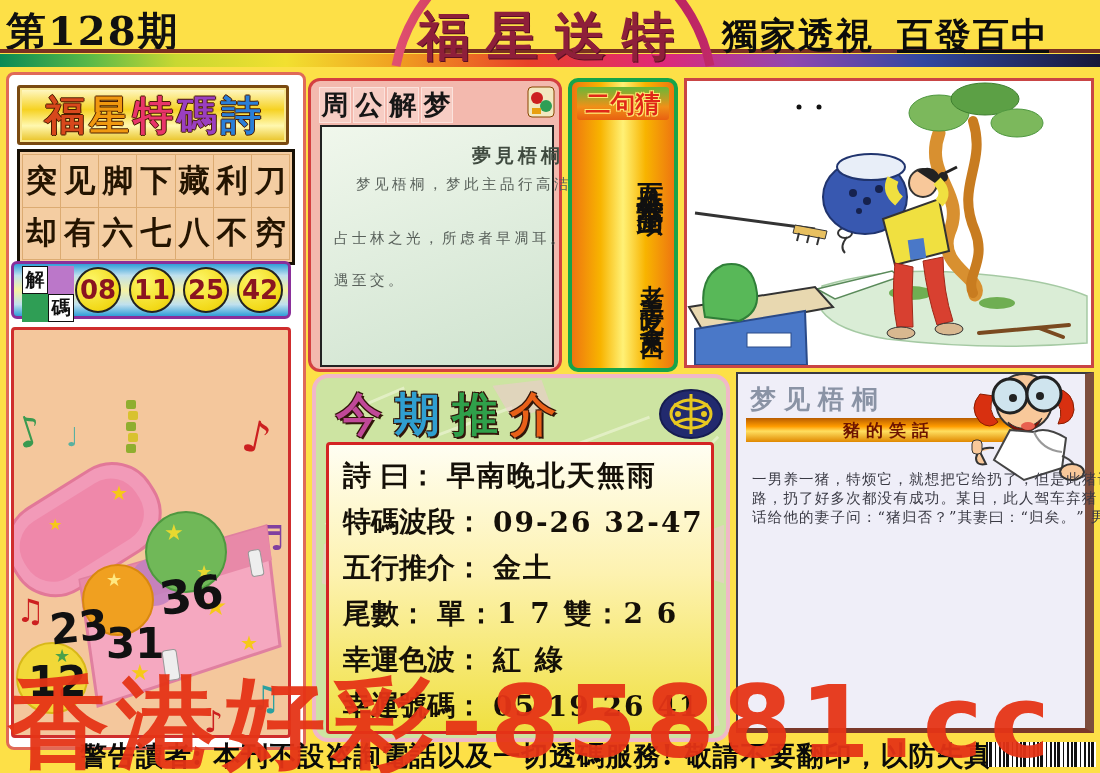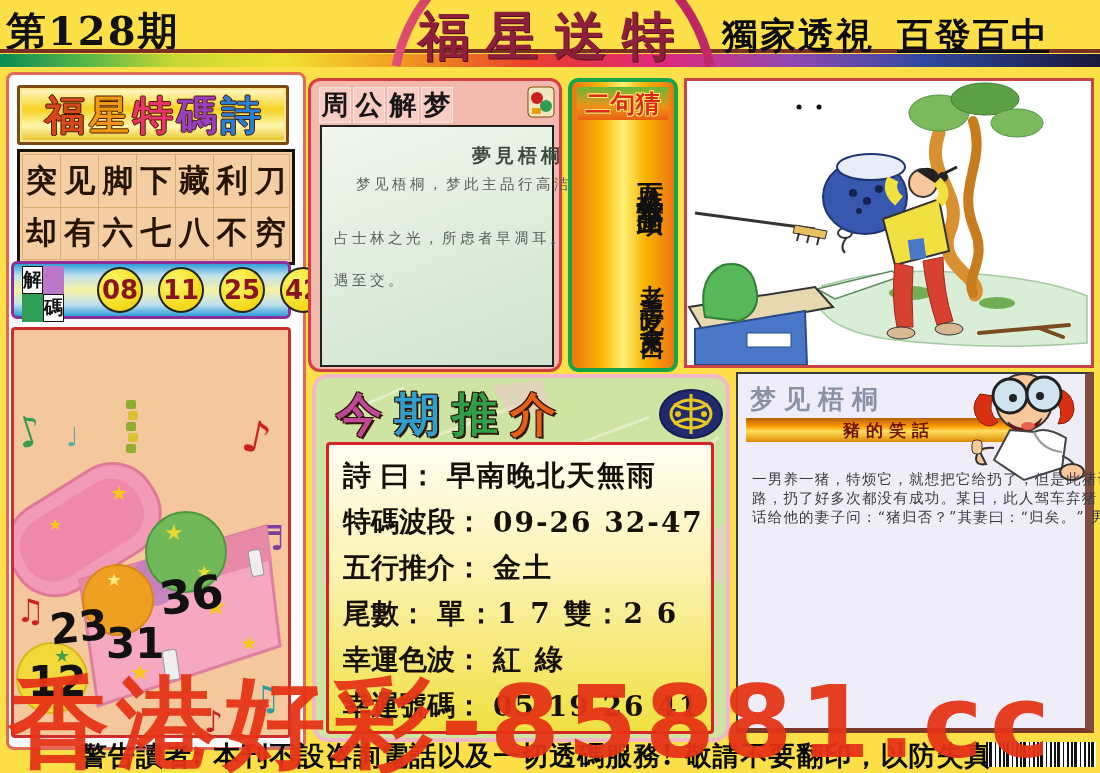--- a/index.html
+++ b/index.html
@@ -30,21 +30,21 @@
     display:grid;grid-template-rows:repeat(2,1fr);grid-template-columns:repeat(7,1fr);padding:3px;gap:1px;}
   .poem-cell{display:flex;align-items:center;justify-content:center;font:900 31px "DejaVu Serif",serif;
     color:#241400;outline:1px solid #dcab72;}
   .jiema{left:2px;top:186px;width:280px;height:58px;border:3px solid #8a2f9a;border-radius:6px;
     background:linear-gradient(180deg,#2f9ed8 0%,#bfe0ee 22%,#f6f2a2 50%,#bfe0ee 78%,#2f9ed8 100%);
     display:flex;align-items:center;padding-left:8px;box-sizing:border-box;}
   .jiema-label{width:52px;height:48px;display:grid;grid-template:1fr 1fr / 1fr 1fr;}
   .jiema-label .ch{background:#fff;border:1px solid #111;display:flex;align-items:center;justify-content:center;
     font:900 19px "DejaVu Serif",serif;color:#111;}
   .sq-purple{background:#bb77c9;} .sq-green{background:#2f9e55;}
-  .balls{display:flex;gap:15px;margin-left:33px;justify-content:center;}
+  .balls{display:flex;gap:8px;margin-left:1px;justify-content:center;}
   .ball{width:46px;height:46px;border-radius:50%;border:2px solid #222;box-sizing:border-box;
     background:radial-gradient(circle at 35% 30%,#fdf76a,#f2d918 70%,#e0c010);
     display:flex;align-items:center;justify-content:center;font:900 26px "DejaVu Sans",sans-serif;color:#8a1420;}
   .treasure{left:2px;top:252px;width:280px;height:411px;border:3px solid #cf2d2d;border-radius:4px;
     background:#f4c79c;overflow:hidden;box-sizing:border-box;}
   .treasure-title{left:8px;top:10px;width:252px;height:56px;border:3px solid #161616;
     background:linear-gradient(180deg,#fffad0,#f6d222 45%,#fff9c8 75%,#ecc81e);
     display:flex;align-items:center;justify-content:center;font:900 37px "DejaVu Serif",serif;color:#111;letter-spacing:2px;}
   .chest-svg{left:0;top:70px;width:274px;height:335px;}
 

